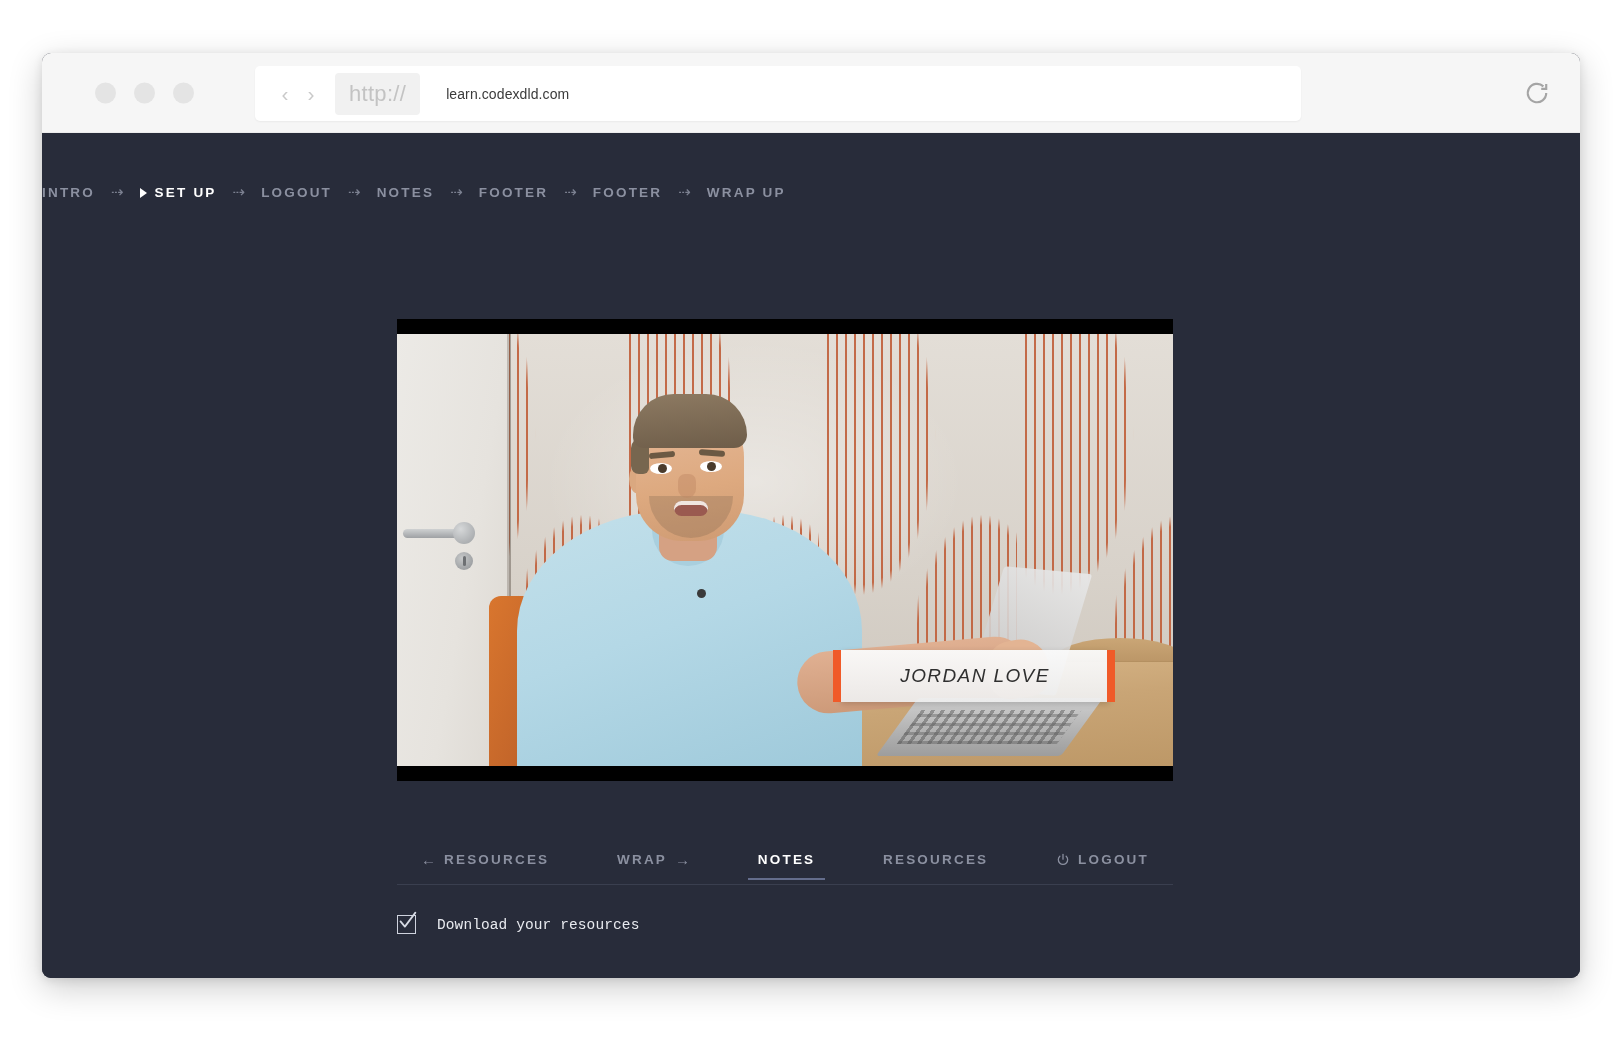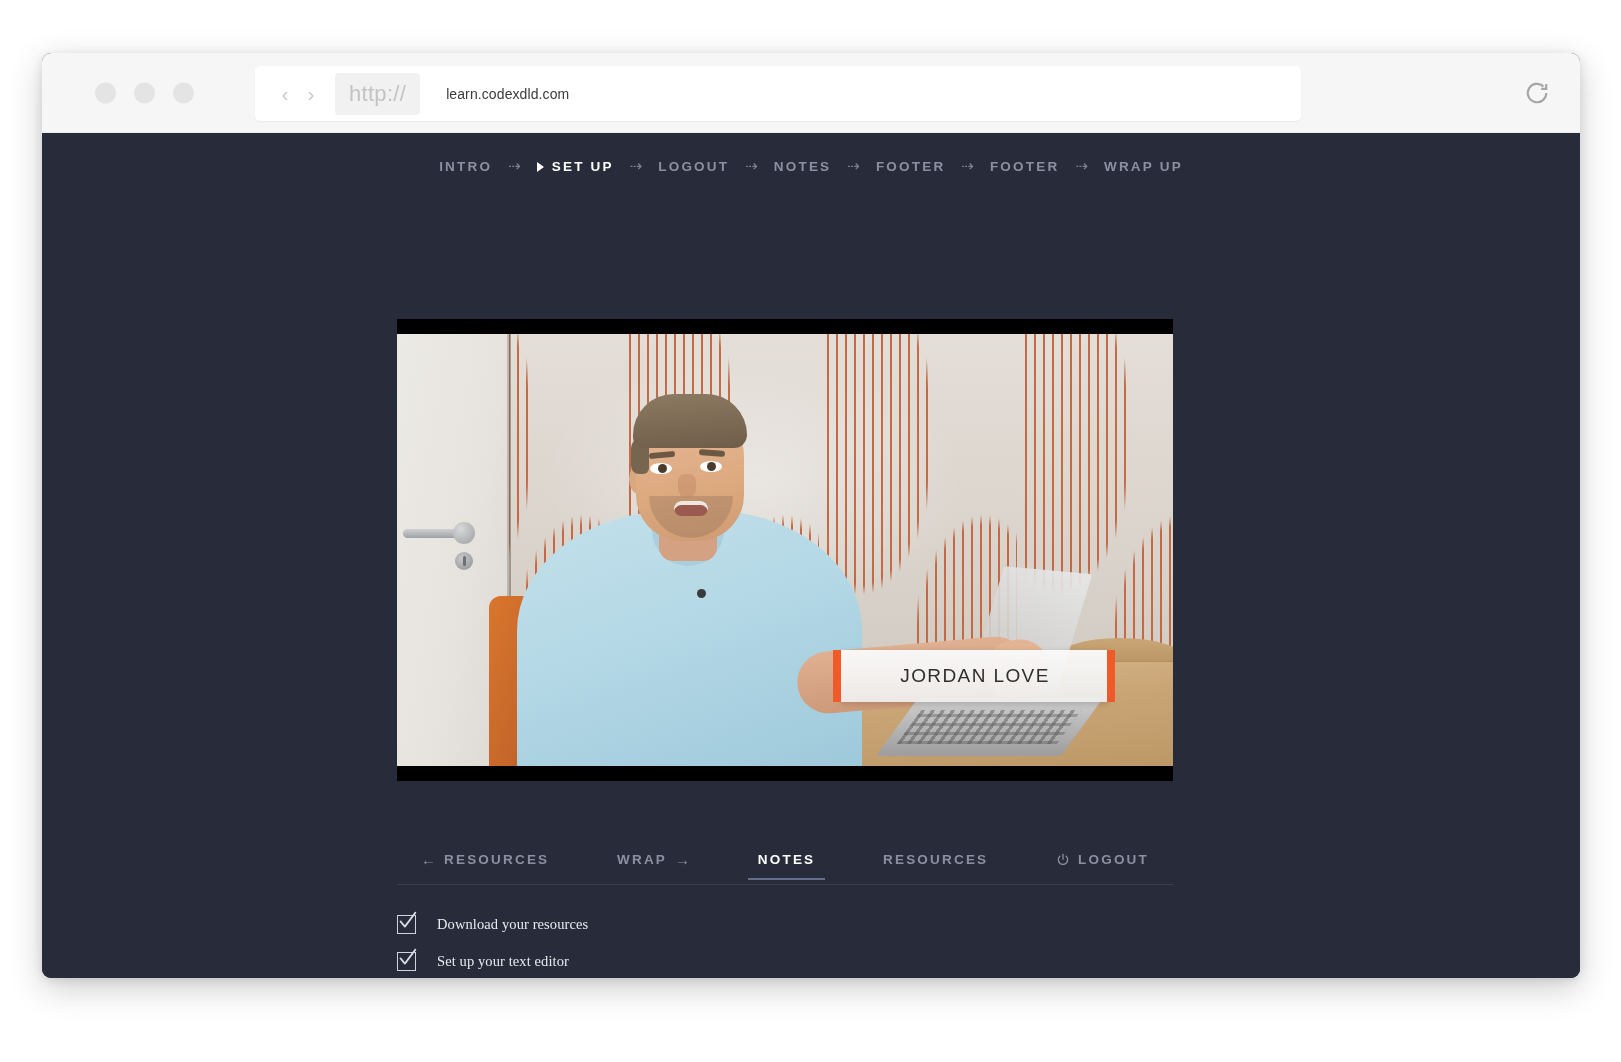--- a/index.html
+++ b/index.html
@@ -115,23 +115,22 @@
   .page {
     position: relative;
     height: 846px;
     background: #282c3a;
   }
 
   
   .breadcrumb {
     display: flex;
     align-items: center;
-    justify-content: center;
     gap: 0;
-    padding-top: 26px;
+    padding-top: 52px;
     flex-wrap: nowrap;
   }
   .crumb {
     color: #8b90a0;
     font-size: 13.5px;
     letter-spacing: 2.2px;
     font-weight: 600;
     white-space: nowrap;
     display: flex;
     align-items: center;
@@ -484,20 +483,21 @@
     position: absolute;
     left: 444px;
     bottom: 64px;
     width: 268px;
     height: 52px;
     background: linear-gradient(180deg, rgba(250,250,250,0.96), rgba(238,238,238,0.93));
     display: flex;
     align-items: center;
     justify-content: center;
     box-shadow: 0 2px 6px rgba(0,0,0,0.16);
+    font-style: italic;
   }
   .name-card::before,
   .name-card::after {
     content: "";
     position: absolute;
     top: 0;
     width: 8px;
     height: 100%;
     background: #f05a28;
   }
@@ -580,21 +580,21 @@
     position: absolute;
     left: -1px;
     top: -6px;
     width: 21px;
     height: 21px;
   }
   .check-label {
     color: #e8eaef;
     font-size: 14.5px;
     letter-spacing: 0.1px;
-    font-family: Liberation Serif, serif;
+    font-family: Liberation Mono, monospace;
   }
 </style>
 </head>
 <body>
 
 <div id="stage">
   <div class="browser-window">
 
     <div class="browser-chrome">
       <div class="traffic-lights">
@@ -737,26 +737,18 @@
 
       <div class="checklist">
         <div class="check-row">
           <span class="check-box">
             <svg viewBox="0 0 24 24" fill="none" stroke="#d7dbe4" stroke-width="2" stroke-linecap="round" stroke-linejoin="round">
                 <polyline points="4,13 9,19 21,3"></polyline>
               </svg>
           </span>
           <span class="check-label">Download your resources</span>
         </div>
-        <div class="check-row">
-          <span class="check-box">
-            <svg viewBox="0 0 24 24" fill="none" stroke="#d7dbe4" stroke-width="2" stroke-linecap="round" stroke-linejoin="round">
-                <polyline points="4,13 9,19 21,3"></polyline>
-              </svg>
-          </span>
-          <span class="check-label">Set up your text editor</span>
-        </div>
 
       </div>
 
     </div>
   </div>
 </div>
 
 </body></html>

